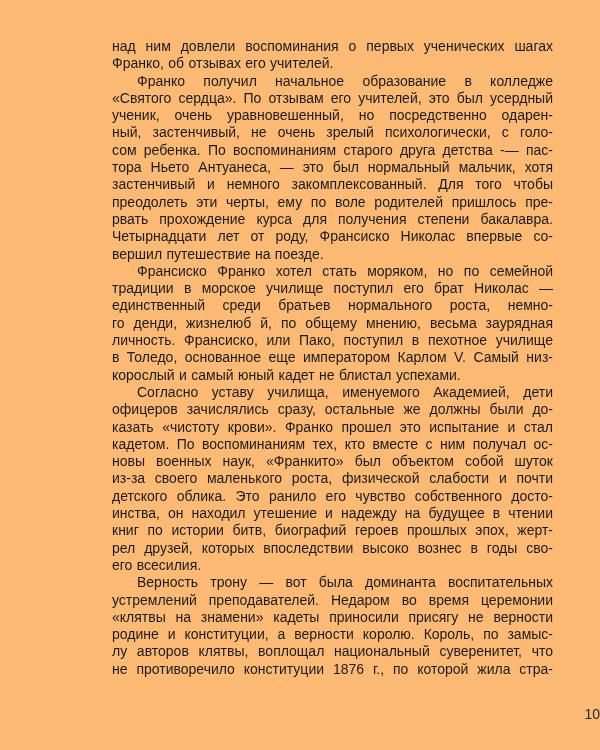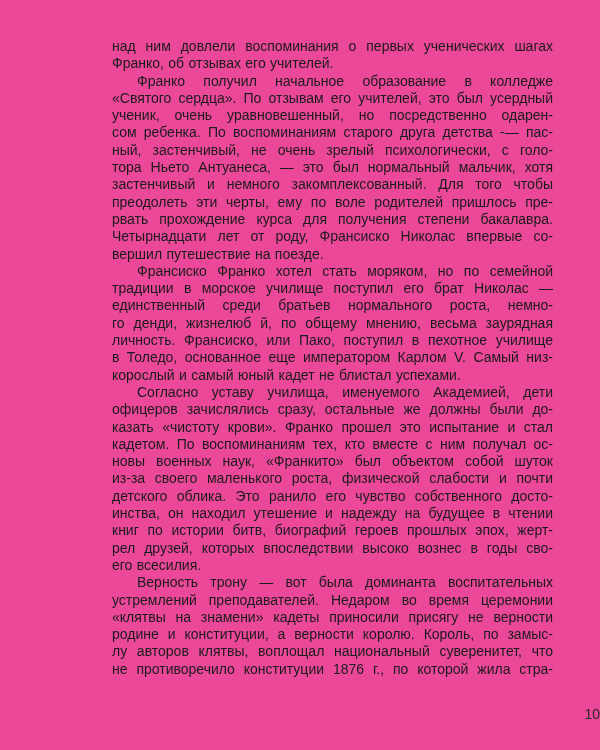--- a/index.html
+++ b/index.html
@@ -4,21 +4,21 @@
 <style>
   html, body {
     margin: 0;
     padding: 0;
     background: #ffffff;
   }
   .book-page {
     position: relative;
     width: 600px;
     height: 750px;
-    background: #ec4899;
+    background: #fdba74;
     font-family: "Liberation Sans", sans-serif;
     color: #1b1b1b;
     overflow: hidden;
   }
   .text-block {
     position: absolute;
     left: 112px;
     top: 38px;
     width: 441px;
   }
@@ -59,22 +59,22 @@
 <div class="book-page">
   <div class="text-block">
       <div class="paragraph">
         <div class="line">над ним довлели воспоминания о первых ученических шагах</div>
         <div class="line endline">Франко, об отзывах его учителей.</div>
       </div>
       <div class="paragraph">
         <div class="line indent">Франко получил начальное образование в колледже</div>
         <div class="line">«Святого сердца». По отзывам его учителей, это был усердный</div>
         <div class="line">ученик, очень уравновешенный, но посредственно одарен-</div>
+        <div class="line">ный, застенчивый, не очень зрелый психологически, с голо-</div>
         <div class="line">сом ребенка. По воспоминаниям старого друга детства -— пас-</div>
-        <div class="line">ный, застенчивый, не очень зрелый психологически, с голо-</div>
         <div class="line">тора Ньето Антуанеса, — это был нормальный мальчик, хотя</div>
         <div class="line">застенчивый и немного закомплексованный. Для того чтобы</div>
         <div class="line">преодолеть эти черты, ему по воле родителей пришлось пре-</div>
         <div class="line">рвать прохождение курса для получения степени бакалавра.</div>
         <div class="line">Четырнадцати лет от роду, Франсиско Николас впервые со-</div>
         <div class="line endline">вершил путешествие на поезде.</div>
       </div>
       <div class="paragraph">
         <div class="line indent">Франсиско Франко хотел стать моряком, но по семейной</div>
         <div class="line">традиции в морское училище поступил его брат Николас —</div>

